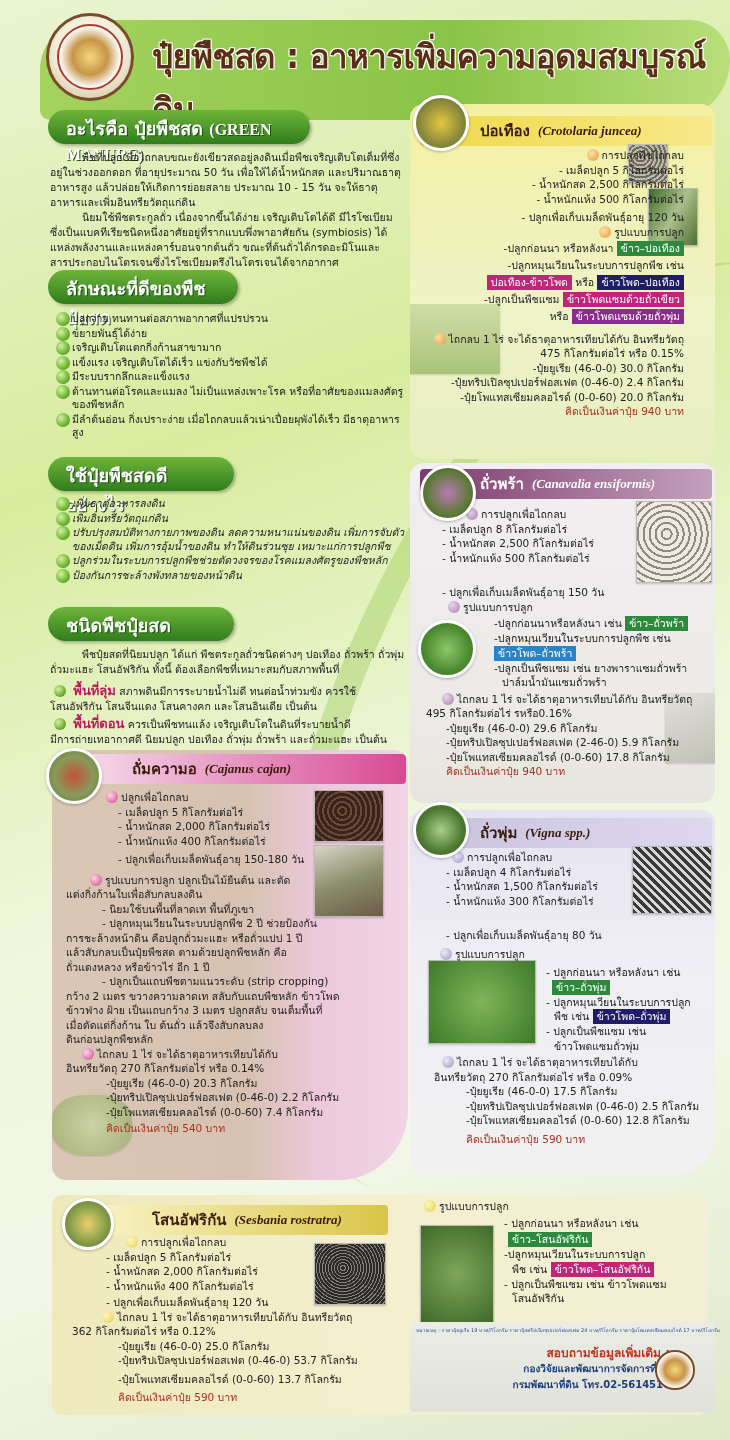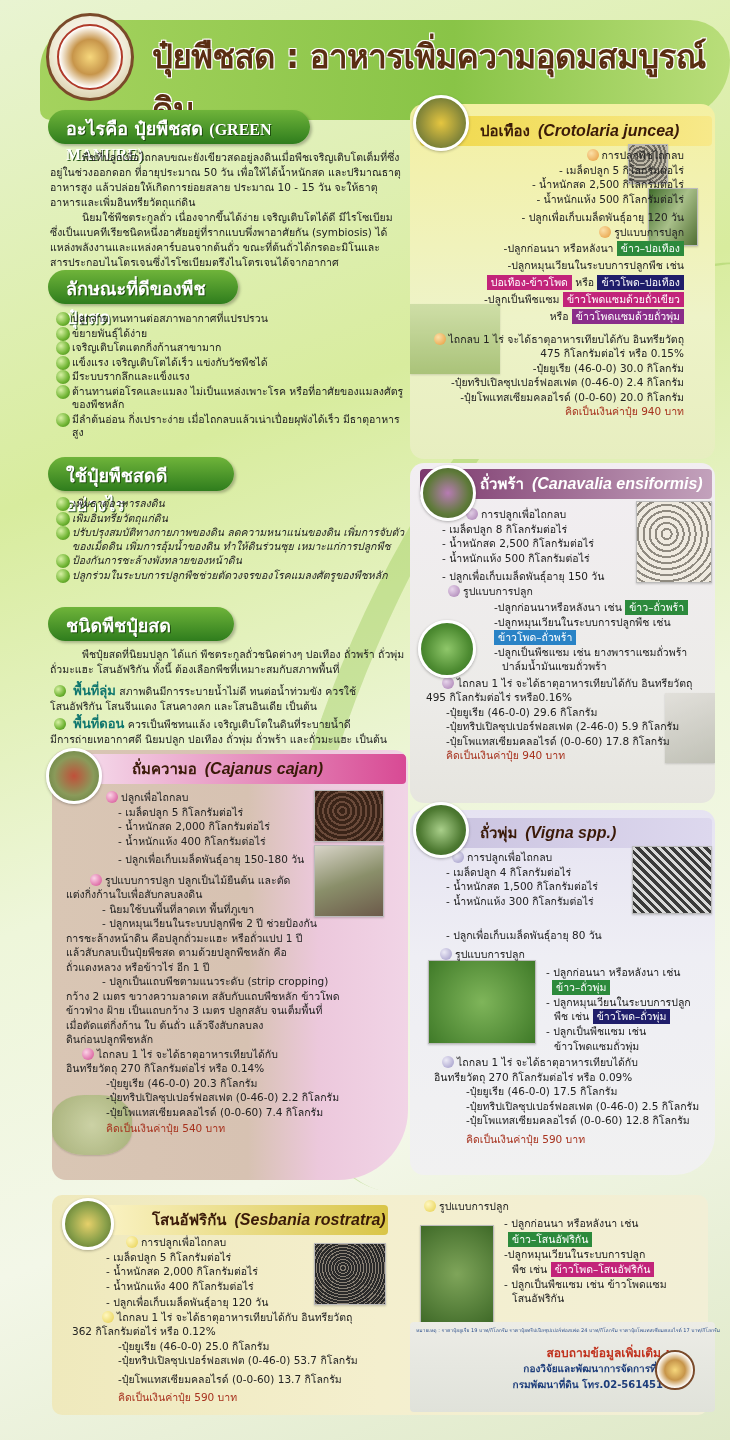--- a/index.html
+++ b/index.html
@@ -48,31 +48,31 @@
   .sec-head .en { font-family: "Liberation Serif", serif; font-size: 16px; }
   .para { position: absolute; font-size: 10.5px; line-height: 15px; color: #222; }
   .para p { text-indent: 32px; }
   .blist { position: absolute; list-style: none; font-size: 10.5px; line-height: 13.5px; color: #222; }
   .blist li { position: relative; padding-left: 16px; margin-bottom: 1px; }
   .blist li .dot {
     position: absolute; left: 0; top: 0; width: 14px; height: 14px; border-radius: 50%;
     background: radial-gradient(circle at 35% 35%, #d7f0a4, #6fb432 60%, #3c7d18);
   }
   .area-row { position: absolute; font-size: 10.5px; line-height: 15px; color: #222; }
-  .area-row .lbl { color: #0f766e; font-weight: bold; font-size: 13px; margin-left: 18px; }
+  .area-row .lbl { color: #be185d; font-weight: bold; font-size: 13px; margin-left: 18px; }
   .area-row .dot { display:inline-block; width: 12px; height: 12px; border-radius: 50%;
     background: radial-gradient(circle at 35% 35%, #d7f0a4, #6fb432 60%, #3c7d18); vertical-align: -2px; }
 
   .card { position: absolute; border-radius: 14px; overflow: hidden; }
   .card-head {
     position: absolute; height: 30px; border-radius: 4px;
     font-weight: bold; font-size: 15px; color: #3a1a08;
     display: flex; align-items: center; gap: 8px; padding-left: 60px;
   }
-  .card-head .sci { font-family: Liberation Sans, sans-serif; font-style: italic; font-size: 16px; }
+  .card-head .sci { font-family: Liberation Serif, serif; font-style: italic; font-size: 13px; }
   .thumb {
     position: absolute; width: 56px; height: 56px; border-radius: 50%;
     border: 3px solid #fff; box-shadow: 0 1px 3px rgba(0,0,0,.3);
   }
   .seed {
     position: absolute; border: 1px solid #bbb; box-shadow: 0 1px 2px rgba(0,0,0,.2);
   }
   .txt { position: absolute; font-size: 10.5px; line-height: 14.5px; color: #222; white-space: nowrap; }
   .txt .b { display: inline-block; width: 12px; height: 12px; border-radius: 50%; vertical-align: -2px; margin-right: 3px; }
   .cost { color: #a7321e; }
@@ -128,22 +128,22 @@
     <li><span class="dot"></span><span>มีลำต้นอ่อน กิ่งเปราะง่าย เมื่อไถกลบแล้วเน่าเปื่อยผุพังได้เร็ว มีธาตุอาหารสูง</span></li>
   </ul>
 
   <div class="sec-head" style="left:48px;top:457px;width:186px;">
     <span>ใช้ปุ๋ยพืชสดดีอย่างไร</span>
   </div>
   <ul class="blist" style="left:56px;top:497px;width:350px;font-style:italic;">
     <li><span class="dot"></span><span>เพิ่มธาตุอาหารลงดิน</span></li>
     <li><span class="dot"></span><span>เพิ่มอินทรียวัตถุแก่ดิน</span></li>
     <li><span class="dot"></span><span>ปรับปรุงสมบัติทางกายภาพของดิน ลดความหนาแน่นของดิน เพิ่มการจับตัวของเม็ดดิน  เพิ่มการอุ้มน้ำของดิน ทำให้ดินร่วนซุย เหมาะแก่การปลูกพืช</span></li>
+    <li><span class="dot"></span><span>ปลูกร่วมในระบบการปลูกพืชช่วยตัดวงจรของโรคแมลงศัตรูของพืชหลัก</span></li>
     <li><span class="dot"></span><span>ป้องกันการชะล้างพังทลายของหน้าดิน</span></li>
-    <li><span class="dot"></span><span>ปลูกร่วมในระบบการปลูกพืชช่วยตัดวงจรของโรคแมลงศัตรูของพืชหลัก</span></li>
   </ul>
 
   <div class="sec-head" style="left:48px;top:607px;width:186px;">
     <span>ชนิดพืชปุ๋ยสด</span>
   </div>
   <div class="para" style="left:50px;top:647px;width:356px;">
     <p>พืชปุ๋ยสดที่นิยมปลูก ได้แก่ พืชตระกูลถั่วชนิดต่างๆ ปอเทือง ถั่วพร้า ถั่วพุ่ม ถั่วมะแฮะ โสนอัฟริกัน ทั้งนี้ ต้องเลือกพืชที่เหมาะสมกับสภาพพื้นที่</p>
   </div>
   <div class="area-row" style="left:54px;top:683px;width:352px;">
     <span class="dot"></span>
@@ -193,21 +193,21 @@
       <span>ถั่วพร้า</span>
       <span class="sci">(Canavalia ensiformis)</span>
     </div>
     <div class="seed" style="left:226px;top:38px;width:76px;height:82px;background:repeating-radial-gradient(circle at 40% 40%,#efeae0 0 4px,#8f8a80 4px 6px);"></div>
     <div class="seed" style="left:255px;top:230px;width:50px;height:70px;border:none;background:linear-gradient(160deg,#e0ded8,#b7b8ac);opacity:.8;"></div>
     <div class="txt" style="left:16px;top:44px;">
       <div style="padding-left:40px"><span class="b" style="background:radial-gradient(circle at 35% 35%,#e8d6ec,#a67cb0);"></span><span>การปลูกเพื่อไถกลบ</span></div>
       <div style="padding-left:16px">- เมล็ดปลูก 8 กิโลกรัมต่อไร่</div>
       <div style="padding-left:16px">- น้ำหนักสด 2,500 กิโลกรัมต่อไร่</div>
       <div style="padding-left:16px">- น้ำหนักแห้ง 500 กิโลกรัมต่อไร่</div>
-      <div style="padding-left:16px;margin-top:4px">- ปลูกเพื่อเก็บเมล็ดพันธุ์อายุ 150 วัน</div>
+      <div style="padding-left:16px;margin-top:20px">- ปลูกเพื่อเก็บเมล็ดพันธุ์อายุ 150 วัน</div>
       <div style="padding-left:22px"><span class="b" style="background:radial-gradient(circle at 35% 35%,#e8d6ec,#a67cb0);"></span><span>รูปแบบการปลูก</span></div>
       <div style="padding-left:68px;margin-top:2px"><span>-ปลูกก่อนนาหรือหลังนา เช่น</span> <span class="tag green">ข้าว–ถั่วพร้า</span></div>
       <div style="padding-left:68px">-ปลูกหมุนเวียนในระบบการปลูกพืช เช่น</div>
       <div style="padding-left:68px"><span class="tag blue">ข้าวโพด–ถั่วพร้า</span></div>
       <div style="padding-left:68px">-ปลูกเป็นพืชแซม เช่น ยางพาราแซมถั่วพร้า</div>
       <div style="padding-left:76px">ปาล์มน้ำมันแซมถั่วพร้า</div>
       <div style="padding-left:16px;margin-top:2px"><span class="b" style="background:radial-gradient(circle at 35% 35%,#e8d6ec,#a67cb0);"></span><span>ไถกลบ 1 ไร่ จะได้ธาตุอาหารเทียบได้กับ อินทรียวัตถุ</span></div>
       <div>495 กิโลกรัมต่อไร่ รหรือ0.16%</div>
       <div style="padding-left:20px">-ปุ๋ยยูเรีย (46-0-0) 29.6 กิโลกรัม</div>
       <div style="padding-left:20px">-ปุ๋ยทริปเปิลซุปเปอร์ฟอสเฟต (2-46-0) 5.9 กิโลกรัม</div>

